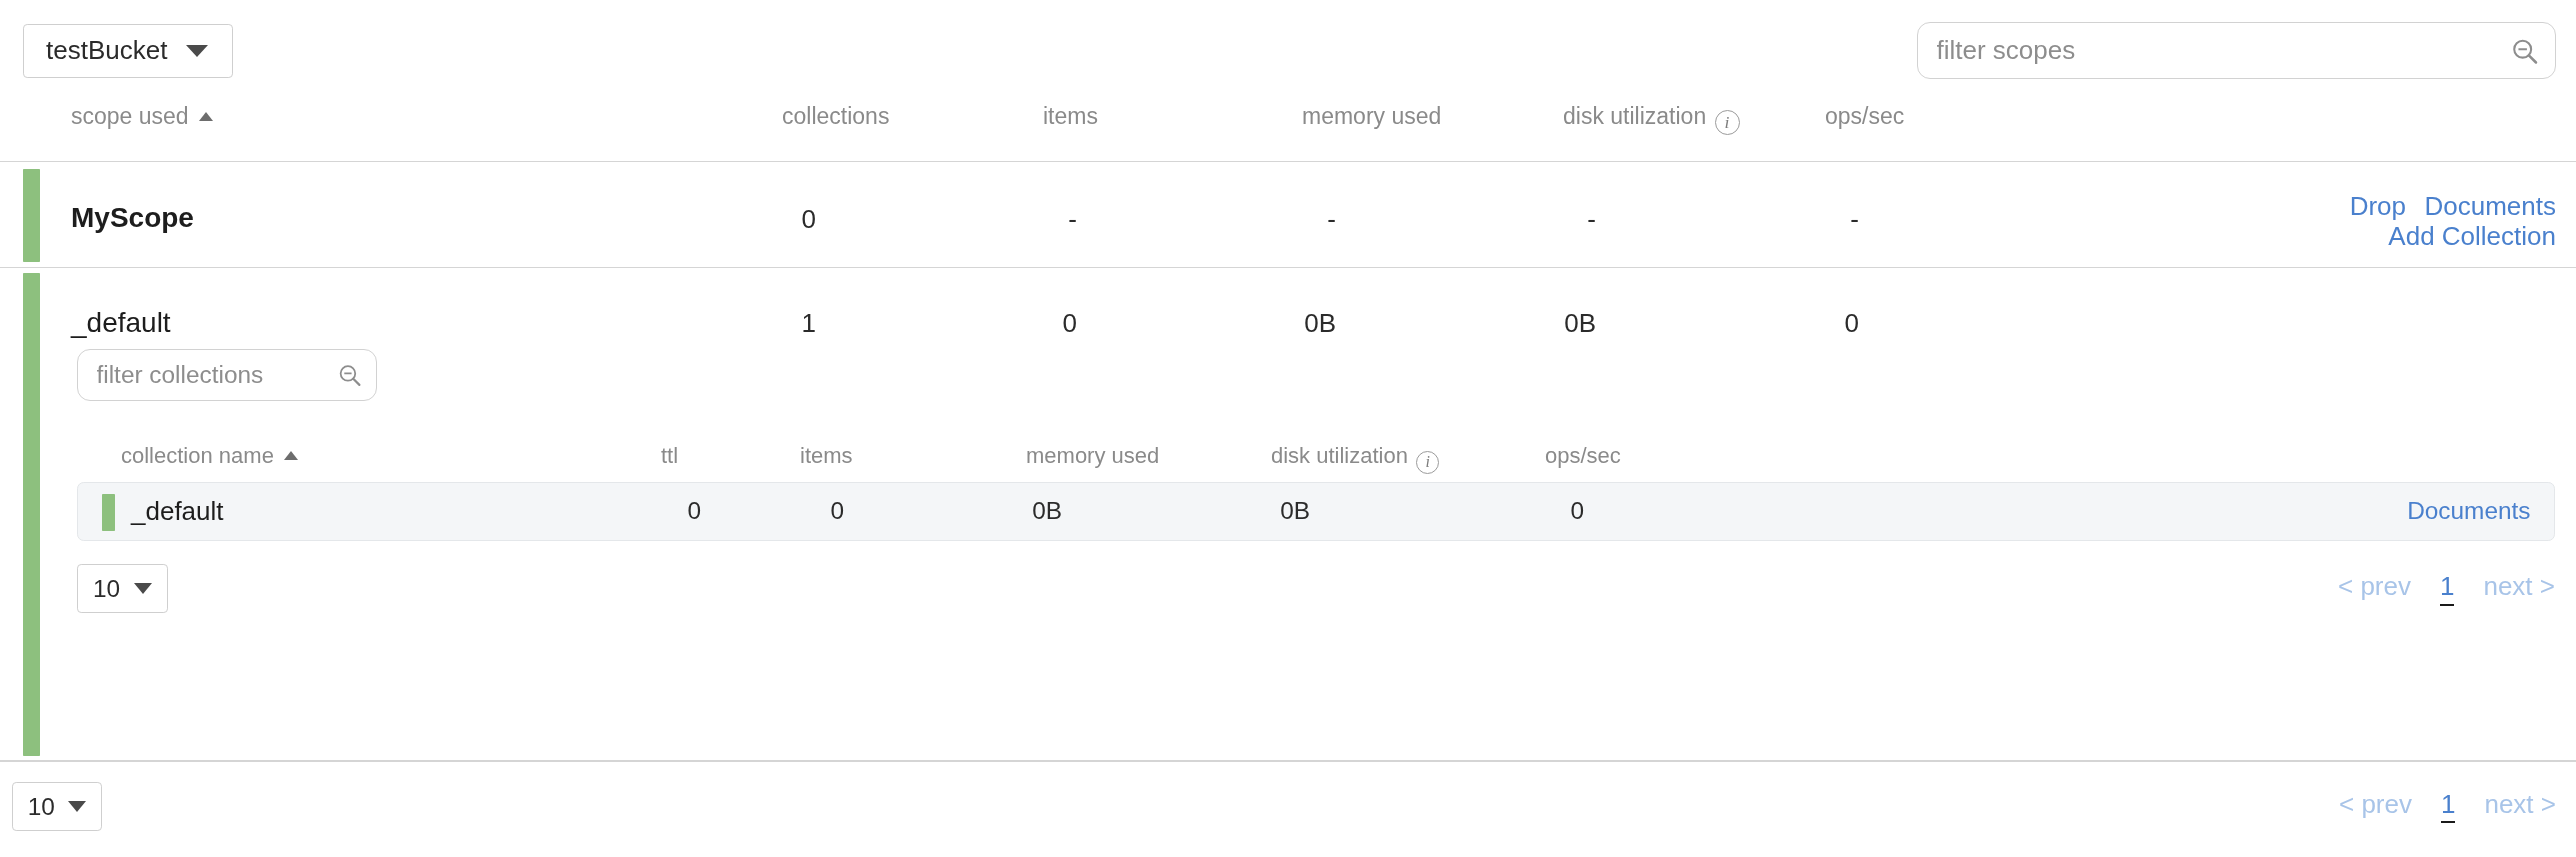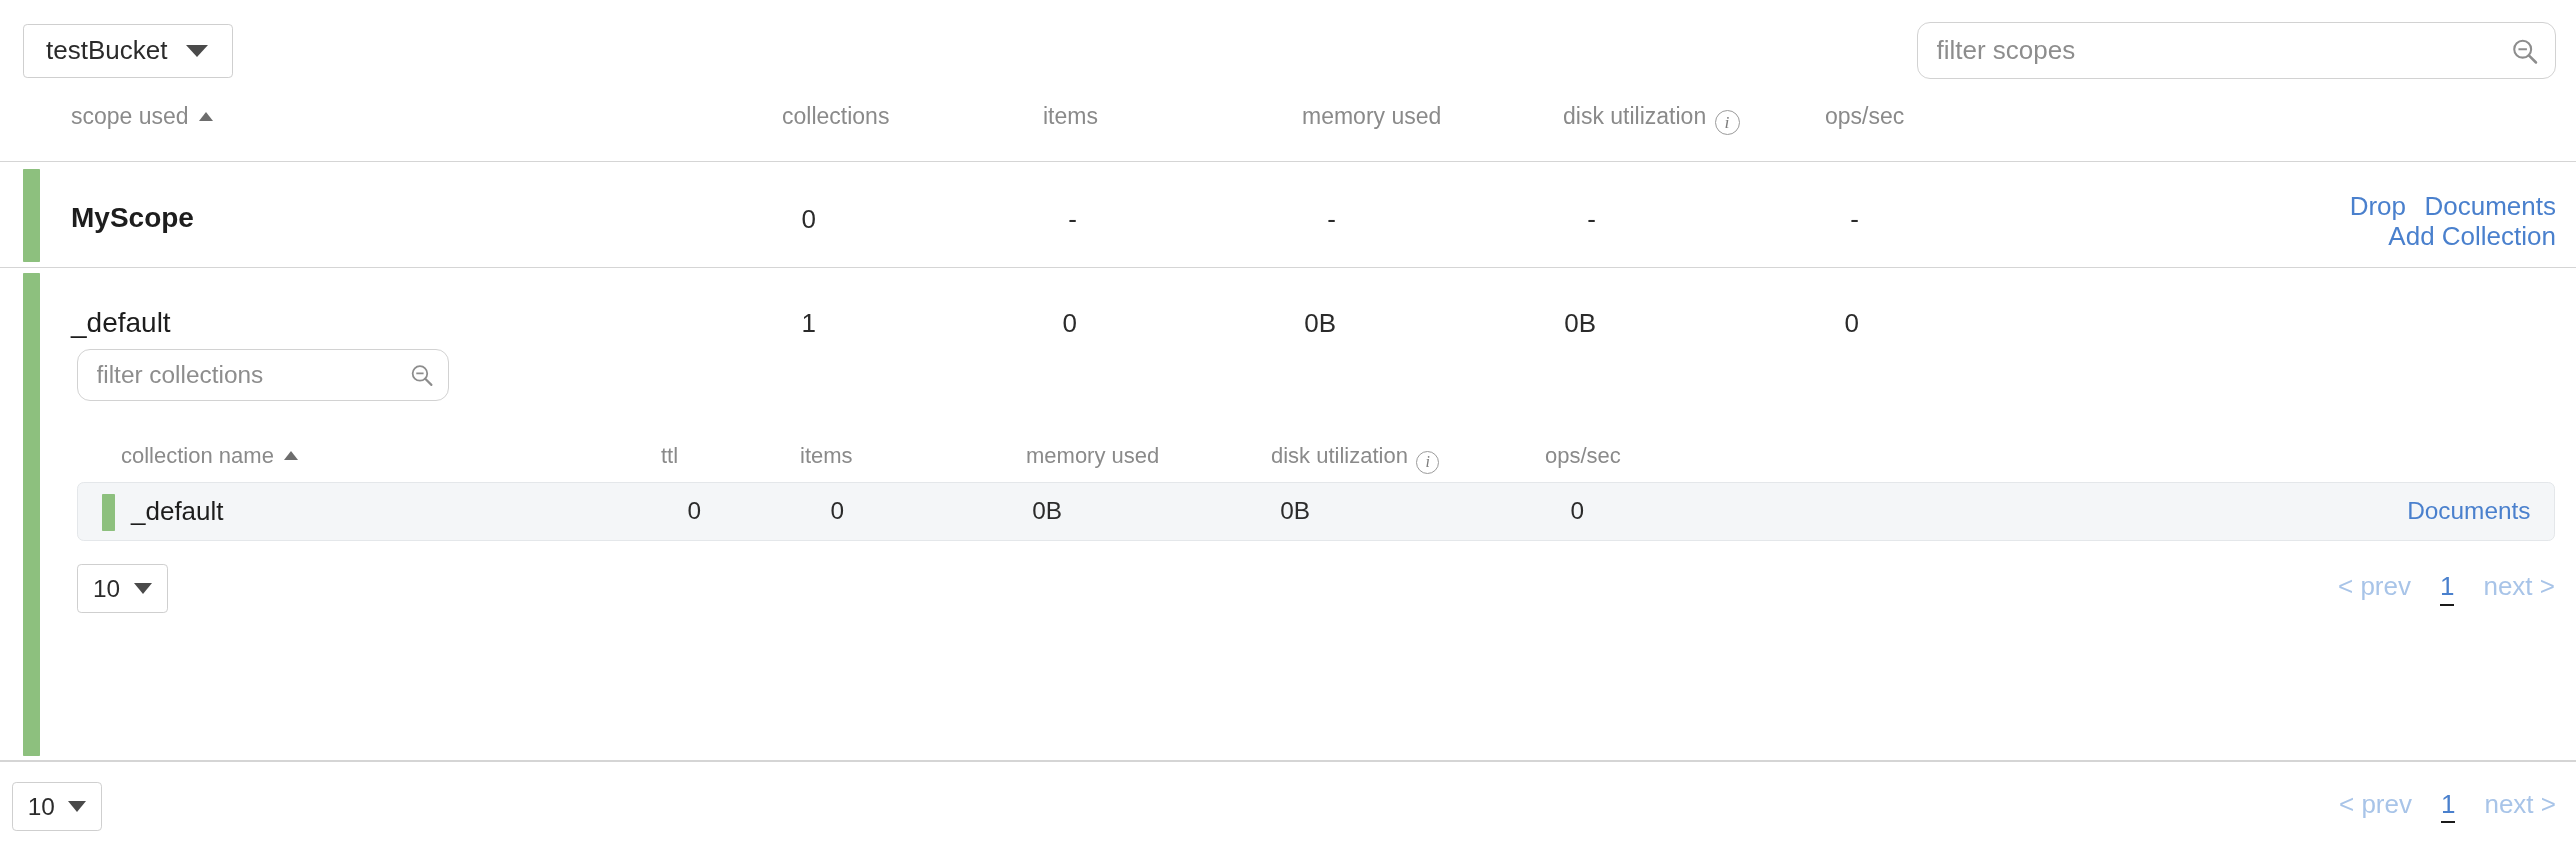--- a/index.html
+++ b/index.html
@@ -146,21 +146,21 @@
     color: #4a80cd; cursor: pointer; text-decoration: none;
   }
   .link + .link { margin-left: 18.5px; }
 
   
   .collections-panel {
     position: absolute; left: 77px; top: 81px;
     width: 2478px;
   }
   .filter-collections-wrap {
-    position: relative; width: 372px; height: 52px;
+    position: relative; width: 300px; height: 52px;
   }
   .filter-collections-wrap .filter-input { font-size: 24.4px; padding-right: 52px; }
   .filter-collections-wrap .search-icon { width: 25px; height: 25px; right: 15px; }
 
   .coll-head {
     position: relative; height: 49px; margin-top: 30px;
     font-size: 22px; color: #8a8a8a;
   }
   .coll-head .cell { position: absolute; top: 12px; white-space: nowrap; }
   .h-collname { left: 44px; }

